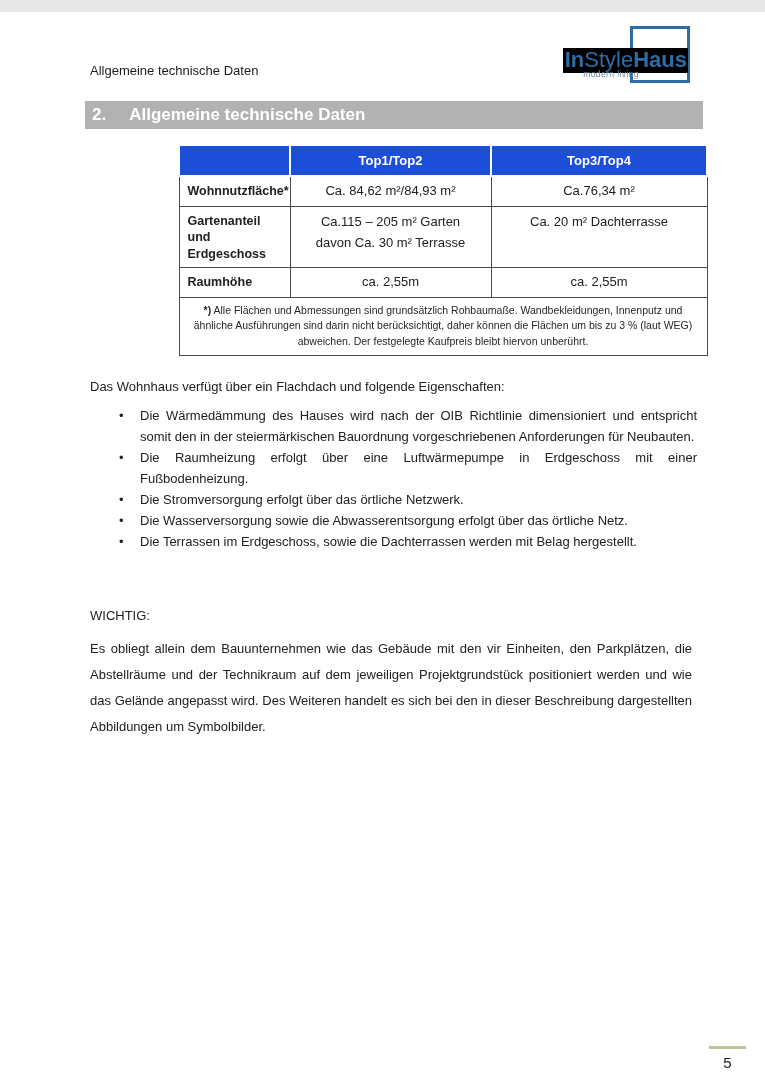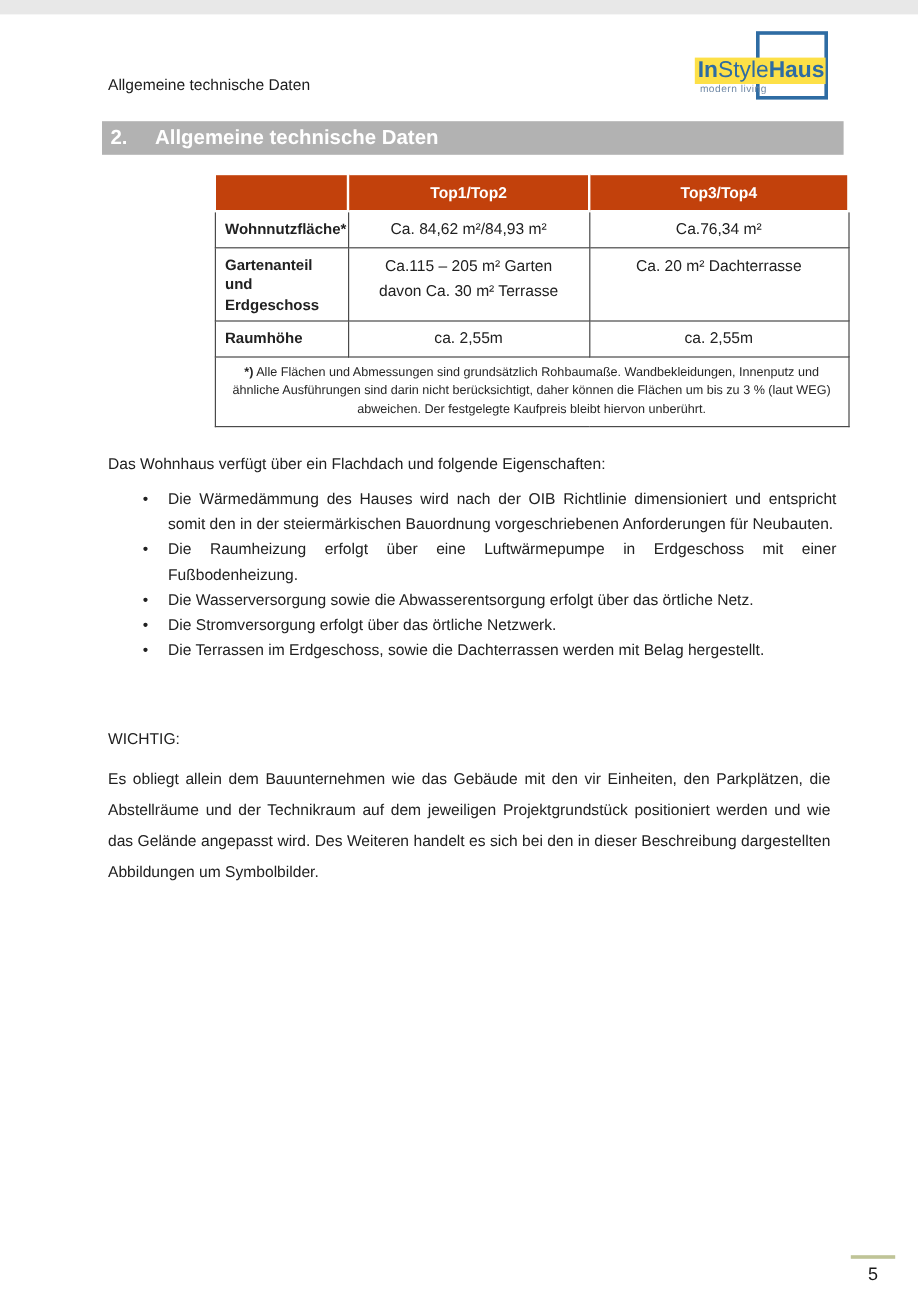--- a/index.html
+++ b/index.html
@@ -37,23 +37,23 @@
     top: 0;
     right: 0;
     width: 60px;
     height: 57px;
     border: 3px solid #2e6ca3;
   }
   .logo-text {
     position: absolute;
     top: 22px;
     right: 2px;
-    background: #fde047;
+    background: #000000;
     white-space: nowrap;
-    font-size: 19px;
+    font-size: 22px;
     line-height: 1;
     color: #2e6ca3;
     padding: 1px 1px 2px 2px;
   }
   .logo-text .lg-bold { font-weight: bold; }
   .logo-text .lg-light { font-weight: normal; }
   .logo-tagline {
     position: absolute;
     top: 43px;
     right: 51px;
@@ -97,21 +97,21 @@
     margin: 15px 0 0 93px;
     border-collapse: collapse;
     width: 528px;
     font-size: 13px;
     table-layout: fixed;
   }
   .spec-table col.c1 { width: 111px; }
   .spec-table col.c2 { width: 201px; }
   .spec-table col.c3 { width: 216px; }
   .spec-table th {
-    background: #c2410c;
+    background: #1d4ed8;
     color: #ffffff;
     font-weight: bold;
     font-size: 13px;
     border: 2px solid #ffffff;
     height: 31px;
     text-align: center;
   }
   .spec-table td {
     border: 1px solid #4a4a4a;
     padding: 4px 8px;
@@ -251,22 +251,22 @@
           <td class="footnote-cell" colspan="3"><span class="fn-marker">*)</span><span> Alle Flächen und Abmessungen sind grundsätzlich Rohbaumaße. Wandbekleidungen, Innenputz und ähnliche Ausführungen sind darin nicht berücksichtigt, daher können die Flächen um bis zu 3 % (laut WEG) abweichen. Der festgelegte Kaufpreis bleibt hiervon unberührt.</span></td>
         </tr>
       </tbody>
     </table>
 
     <p class="para features-intro">Das Wohnhaus verfügt über ein Flachdach und folgende Eigenschaften:</p>
 
     <ul class="bullet-list">
       <li>Die Wärmedämmung des Hauses wird nach der OIB Richtlinie dimensioniert und entspricht somit den in der steiermärkischen Bauordnung vorgeschriebenen Anforderungen für Neubauten.</li>
       <li>Die Raumheizung erfolgt über eine Luftwärmepumpe in Erdgeschoss mit einer Fußbodenheizung.</li>
+      <li>Die Stromversorgung erfolgt über das örtliche Netzwerk.</li>
       <li>Die Wasserversorgung sowie die Abwasserentsorgung erfolgt über das örtliche Netz.</li>
-      <li>Die Stromversorgung erfolgt über das örtliche Netzwerk.</li>
       <li>Die Terrassen im Erdgeschoss, sowie die Dachterrassen werden mit Belag hergestellt.</li>
     </ul>
 
     <p class="para wichtig-label">WICHTIG:</p>
     <p class="para wichtig-text">Es obliegt allein dem Bauunternehmen wie das Gebäude mit den vir Einheiten, den Parkplätzen, die Abstellräume und der Technikraum auf dem jeweiligen Projektgrundstück positioniert werden und wie das Gelände angepasst wird. Des Weiteren handelt es sich bei den in dieser Beschreibung dargestellten Abbildungen um Symbolbilder.</p>
 
   </div>
 
   <div class="footer">
     <div class="footer-rule"></div>

